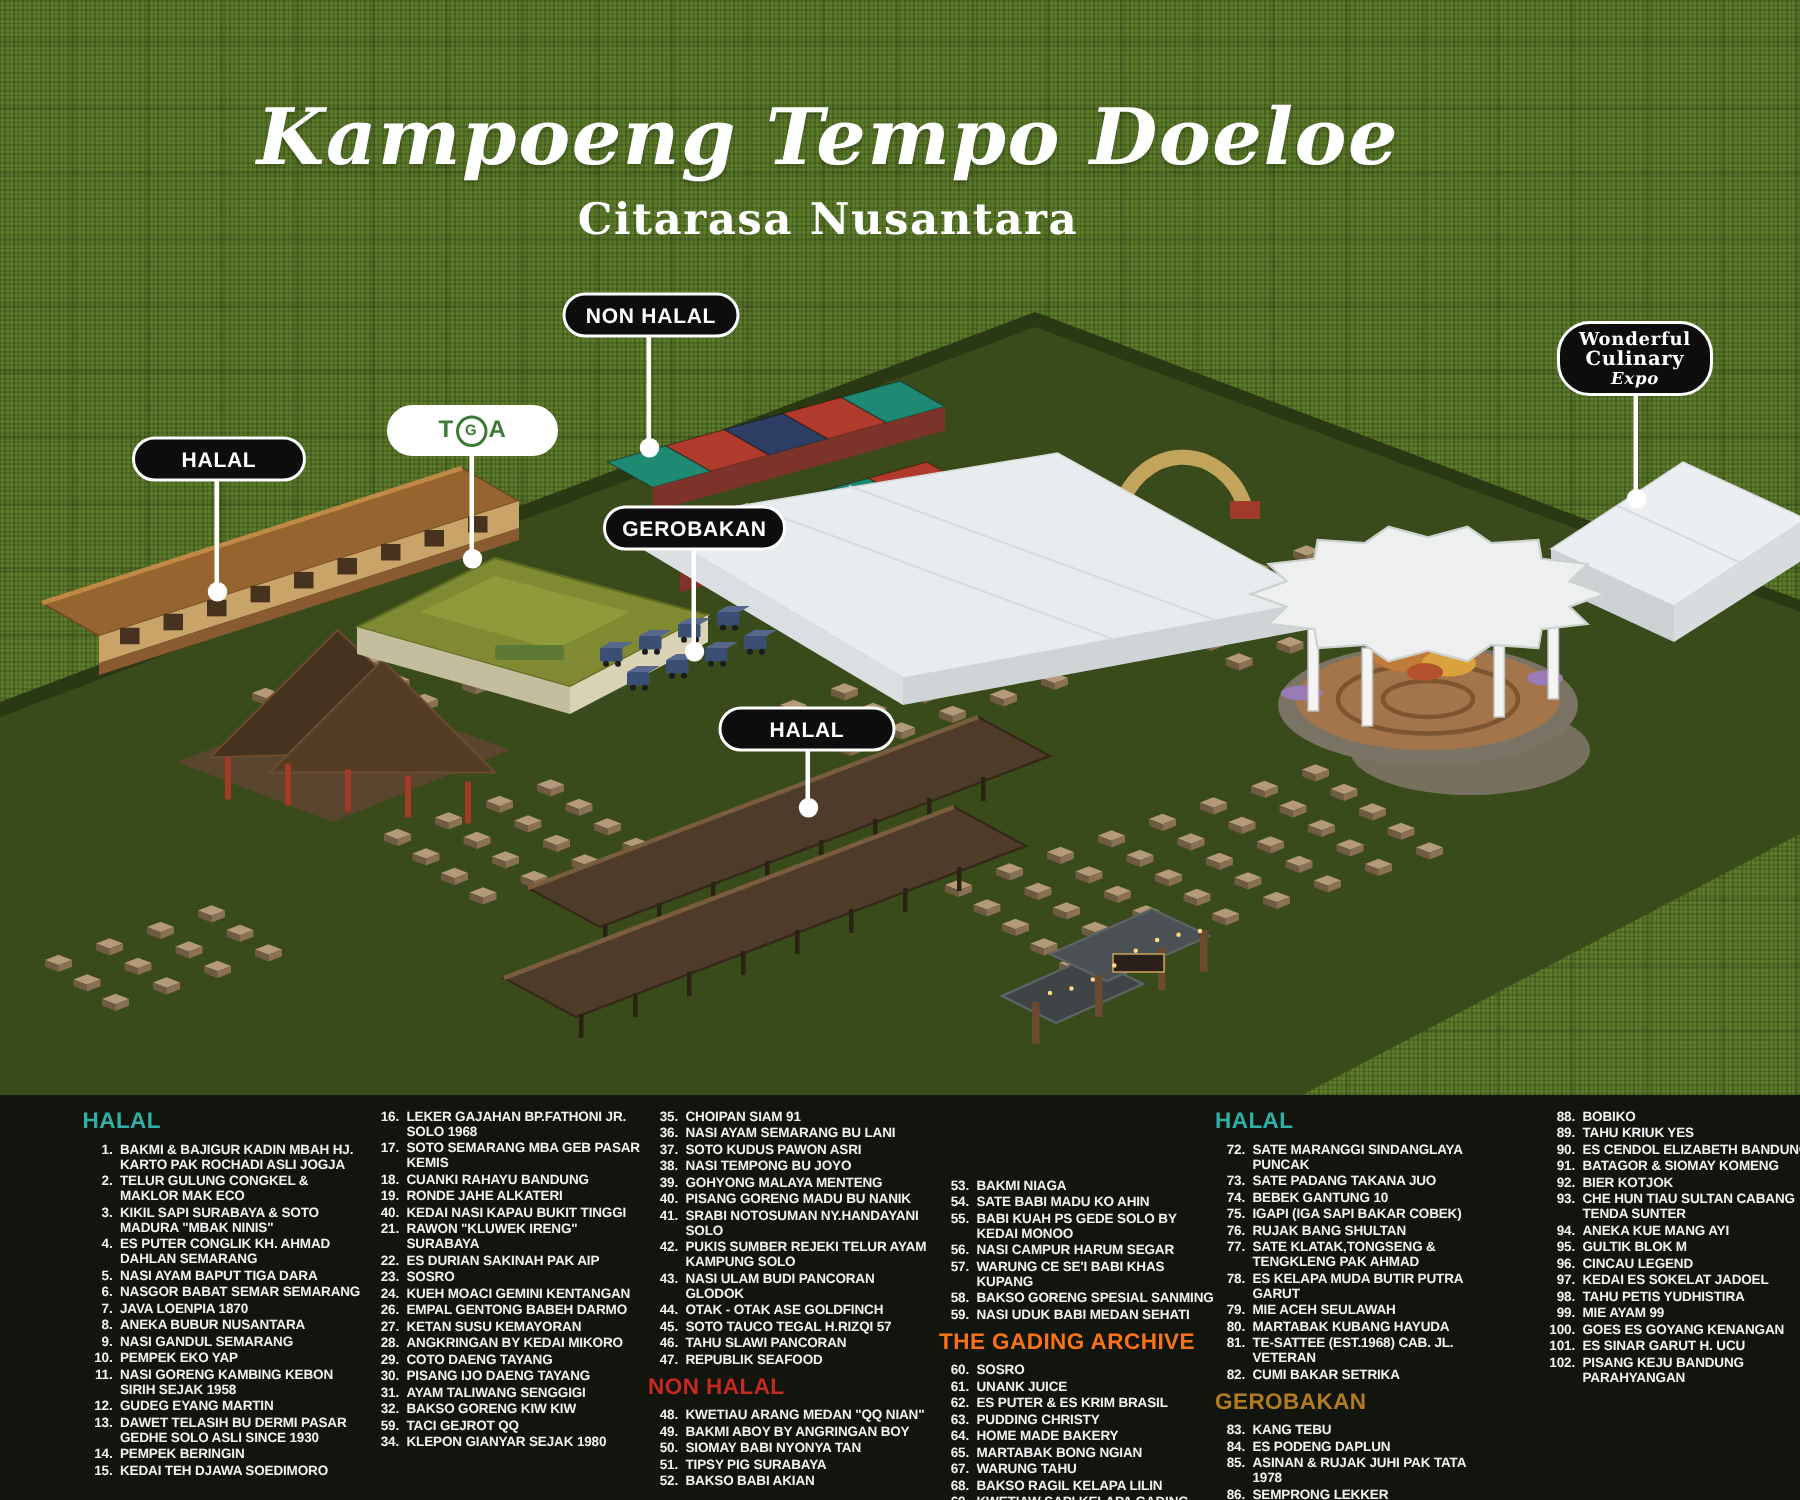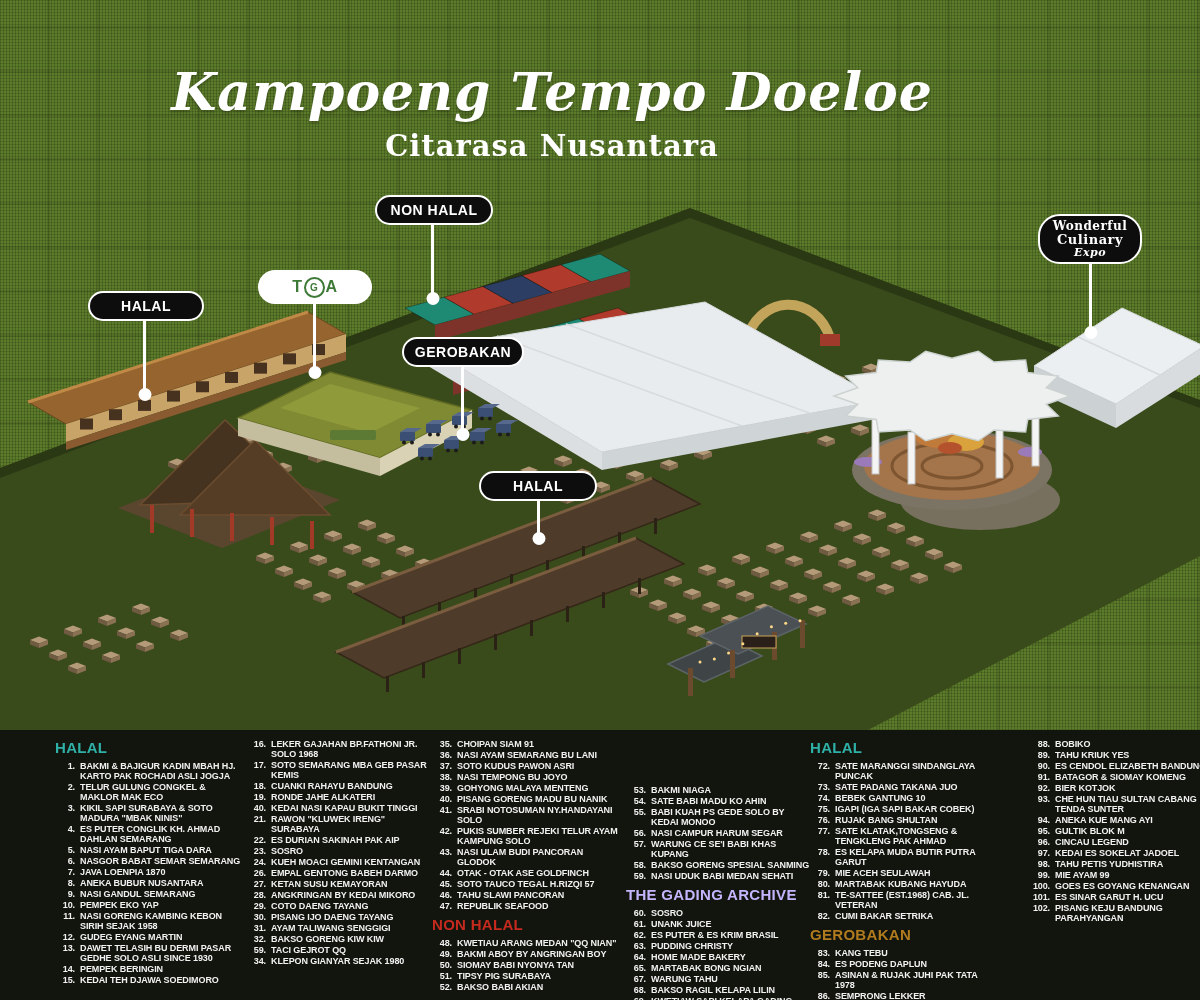--- a/index.html
+++ b/index.html
@@ -1049,21 +1049,21 @@
         <span class="vt">WARUNG CE SE'I BABI KHAS KUPANG</span>
       </div>
       <div class="vendor">
         <span class="vn">58.</span>
         <span class="vt">BAKSO GORENG SPESIAL SANMING</span>
       </div>
       <div class="vendor">
         <span class="vn">59.</span>
         <span class="vt">NASI UDUK BABI MEDAN SEHATI</span>
       </div>
-      <div class="sec-h" style="color: #c4b5fd;">THE GADING ARCHIVE</div>
+      <div class="sec-h" style="color: #f97316;">THE GADING ARCHIVE</div>
       <div class="vendor">
         <span class="vn">60.</span>
         <span class="vt">SOSRO</span>
       </div>
       <div class="vendor">
         <span class="vn">61.</span>
         <span class="vt">UNANK JUICE</span>
       </div>
       <div class="vendor">
         <span class="vn">62.</span>

